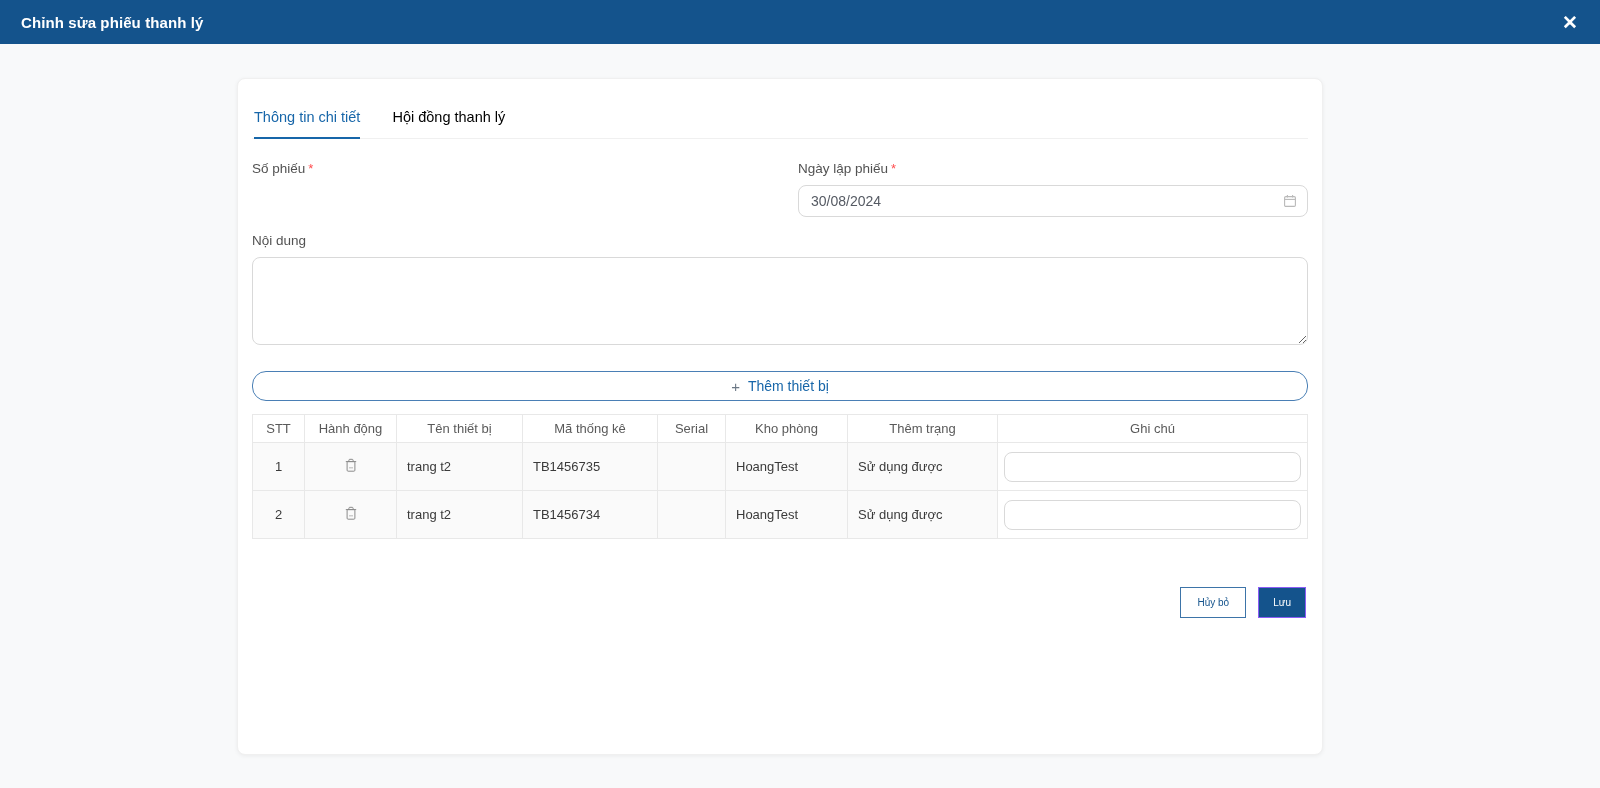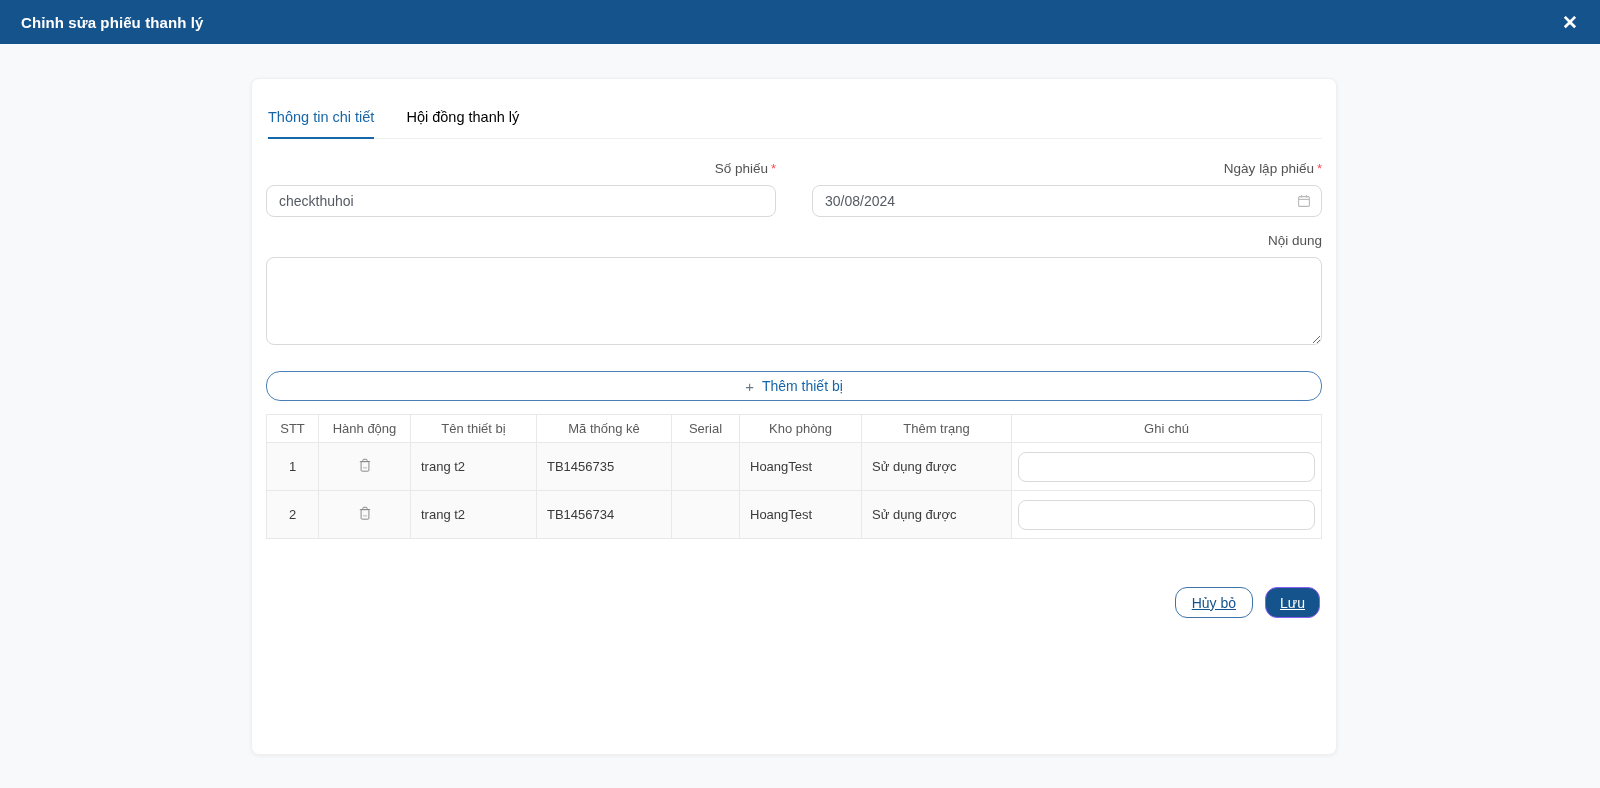--- a/index.html
+++ b/index.html
@@ -23,21 +23,21 @@
   .modal-title { font-size: 15px; font-weight: bold; letter-spacing: .1px; margin-left: 13px; }
   .close-btn {
     color: #ffffff; font-size: 19px; font-weight: bold;
     cursor: pointer; line-height: 1;
   }
 
   
   .page-body { width: 100%; height: 744px; }
   .card {
     position: absolute;
-    left: 251px; top: 78px;
+    left: 237px; top: 78px;
     width: 1086px; height: 677px;
     background: #ffffff;
     border: 1px solid #f0f0f0;
     border-radius: 8px;
     box-shadow: 0 1px 4px rgba(0,0,0,0.06);
     padding: 16px 14px 0 14px;
   }
 
   
   .tabs {
@@ -67,21 +67,20 @@
     display: flex;
     gap: 36px;
     margin-top: 22px;
   }
   .field { flex: 1; }
   .field-label {
     font-size: 13.5px;
     color: #525252;
     margin-bottom: 9px;
     display: block;
-    text-align: right;
   }
   .req { color: #ff4d4f; margin-left: 3px; font-size: 13px; }
   .text-input {
     width: 100%; height: 32px;
     border: 1px solid #d9d9d9;
     border-radius: 8px;
     padding: 0 12px;
     font-size: 14px;
     color: #555a63;
     font-family: "Liberation Sans", sans-serif;
@@ -193,26 +192,25 @@
   
   .footer-actions {
     display: flex;
     justify-content: flex-end;
     gap: 12px;
     margin-top: 48px;
     padding-right: 2px;
   }
   .btn {
     height: 31px;
-    border-radius: 12px;
-    font-size: 14px;
+    border-radius: 0;
+    font-size: 10px;
     font-family: "Liberation Sans", sans-serif;
     cursor: pointer;
     padding: 0 16px;
-    text-decoration: underline;
   }
   .btn-cancel {
     background: #ffffff;
     border: 1px solid #3d74a8;
     color: #14538C;
   }
   .btn-save {
     background: #14538C;
     border: 1px solid #8b5cf6;
     color: #ffffff;
@@ -231,21 +229,20 @@
   <section class="card">
 
     <nav class="tabs">
       <div class="tab active">Thông tin chi tiết</div>
       <div class="tab">Hội đồng thanh lý</div>
     </nav>
 
     <div class="form-grid">
       <div class="field">
         <label class="field-label"><span>Số phiếu</span><span class="req">*</span></label>
-        <input class="text-input spellcheck" type="text" value="checkthuhoi" style="">
       </div>
       <div class="field">
         <label class="field-label"><span>Ngày lập phiếu</span><span class="req">*</span></label>
         <div class="date-wrap">
           <input class="text-input" type="text" value="30/08/2024" style="">
           <span class="cal-icon">
             <svg width="14" height="14" viewBox="0 0 14 14" fill="none" stroke="#b9b9b9" stroke-width="1.1">
               <rect x="1.6" y="2.6" width="10.8" height="9.8" rx="1.2"></rect>
               <line x1="1.6" y1="5.4" x2="12.4" y2="5.4"></line>
               <line x1="4.4" y1="1" x2="4.4" y2="3.6"></line>

